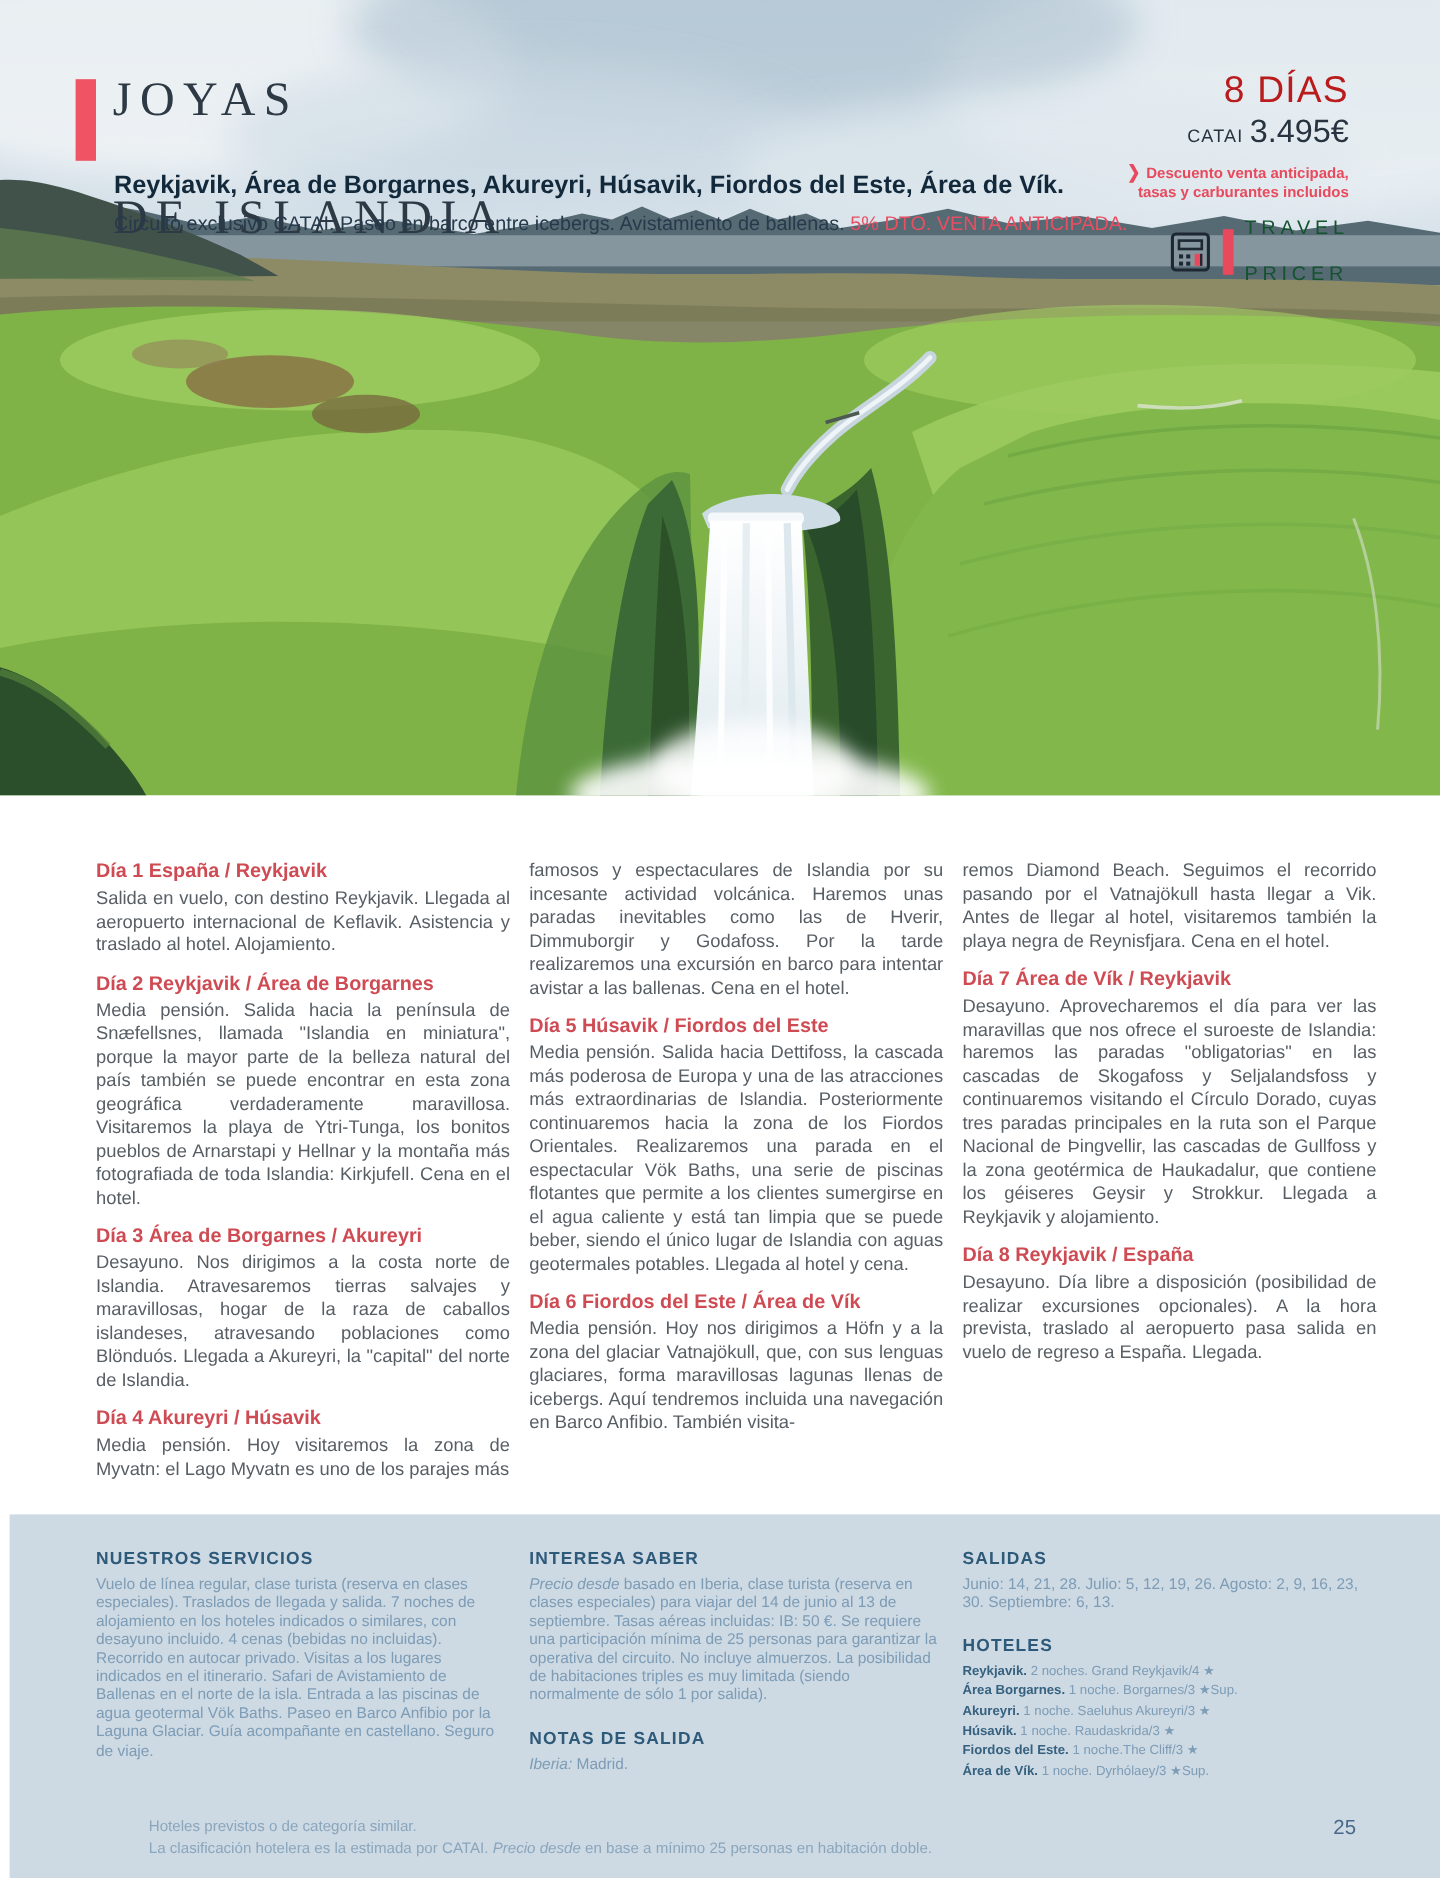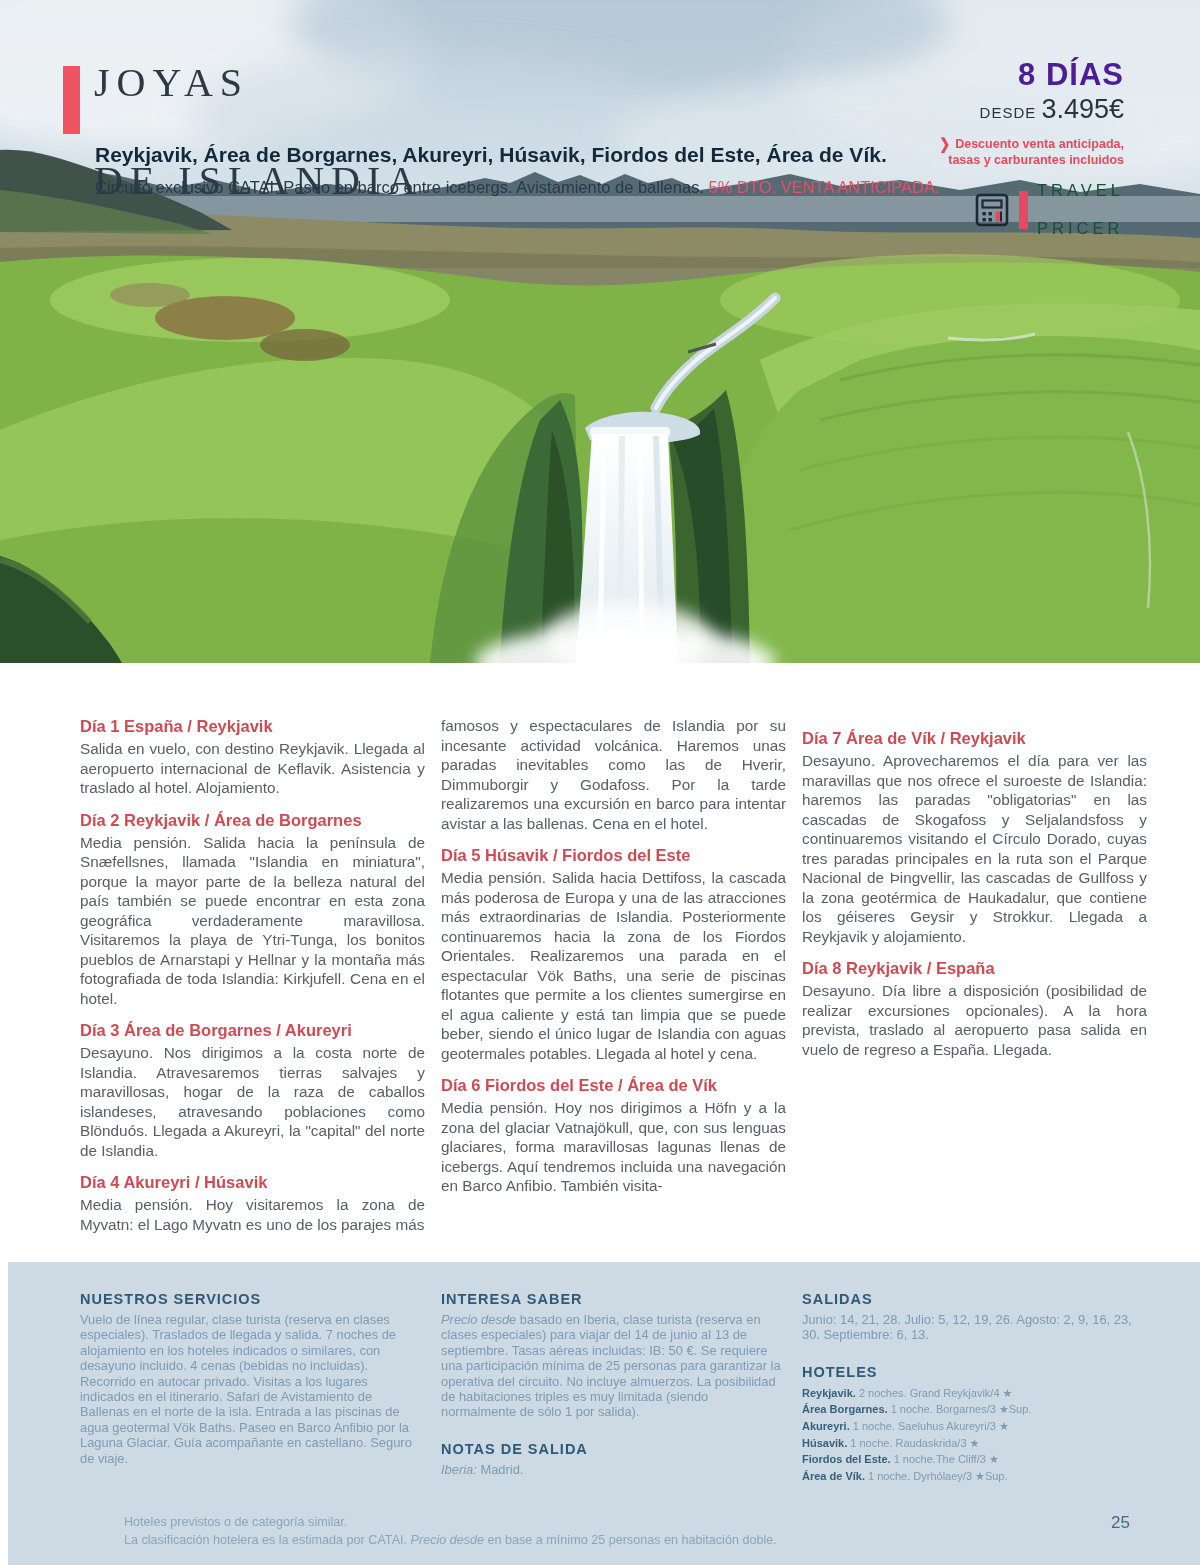--- a/index.html
+++ b/index.html
@@ -13,21 +13,21 @@
   
   .title-block{position:absolute;left:63px;top:58px;display:flex;gap:14px;}
   .accent-bar{width:17px;height:68px;background:#ef5364;margin-top:8px;}
   .brochure-title{font-family:"Liberation Serif","DejaVu Serif",serif;font-weight:400;
         font-size:40px;line-height:49px;letter-spacing:7px;color:#2d3944;white-space:pre-line;}
   .destinations{position:absolute;left:95px;top:143px;font-size:21px;font-weight:bold;color:#12293c;}
   .tagline{position:absolute;left:95px;top:178px;font-size:16.5px;color:#273a4b;}
   .tagline .hl{color:#e94f62;}
 
   .right-block{position:absolute;top:58px;right:76px;width:300px;text-align:right;}
-  .dias{font-size:31px;font-weight:700;letter-spacing:1px;color:#4c1d95;line-height:33px;}
+  .dias{font-size:31px;font-weight:400;letter-spacing:1px;color:#b91c1c;line-height:33px;}
   .desde{margin-top:3px;font-size:15px;color:#27343f;letter-spacing:1px;}
   .desde .price{font-size:27px;letter-spacing:0;font-weight:400;}
   .promo{margin-top:11px;font-size:12.5px;font-weight:bold;color:#e8495c;line-height:16px;}
   .promo .arrow{display:inline-block;margin-right:5px;font-size:13px;transform:scaleY(1.15);}
   .logo{margin-top:13px;display:flex;justify-content:flex-end;align-items:center;gap:9px;}
   .logo-bar{width:9px;height:38px;background:#e8495c;}
   .logo-text{font-size:16.5px;letter-spacing:4px;color:#14532d;text-align:left;line-height:19px;white-space:pre-line;}
 
   
   .itinerary{position:absolute;left:80px;top:716px;width:1068px;display:flex;gap:16px;}
@@ -141,21 +141,21 @@
       <span>DE ISLANDIA</span></div>
   </div>
   <div class="destinations">Reykjavik, Área de Borgarnes, Akureyri, Húsavik, Fiordos del Este, Área de Vík.</div>
   <div class="tagline">
     <span>Circuito exclusivo CATAI. Paseo en barco entre icebergs. Avistamiento de ballenas. </span><span class="hl">5% DTO. VENTA ANTICIPADA.</span>
   </div>
 
   <div class="right-block">
     <div class="dias">8 DÍAS</div>
     <div class="desde">
-      <span>DESDE </span><span class="price">3.495€</span>
+      <span>CATAI </span><span class="price">3.495€</span>
     </div>
     <div class="promo">
       <span class="arrow">❯</span><span>Descuento venta anticipada,</span><br>
       <span>tasas y carburantes incluidos</span>
     </div>
     <div class="logo">
       <svg width="36" height="36" viewBox="0 0 36 36">
         <rect x="3" y="3" width="30" height="30" rx="3" fill="none" stroke="#1e2833" stroke-width="2.6"></rect>
         <rect x="8.5" y="8.5" width="19" height="7" fill="none" stroke="#1e2833" stroke-width="2.2"></rect>
         <rect x="8.5" y="20" width="3.4" height="3.4" fill="#1e2833"></rect>
@@ -183,20 +183,21 @@
       <p class="body-p">Media pensión. Hoy visitaremos la zona de Myvatn: el Lago Myvatn es uno de los parajes más</p>
     </div>
     <div class="col">
       <p class="body-p">famosos y espectaculares de Islandia por su incesante actividad volcánica. Haremos unas paradas inevitables como las de Hverir, Dimmuborgir y Godafoss. Por la tarde realizaremos una excursión en barco para intentar avistar a las ballenas. Cena en el hotel.</p>
       <h3 class="day-h">Día 5 Húsavik / Fiordos del Este</h3>
       <p class="body-p">Media pensión. Salida hacia Dettifoss, la cascada más poderosa de Europa y una de las atracciones más extraordinarias de Islandia. Posteriormente continuaremos hacia la zona de los Fiordos Orientales. Realizaremos una parada en el espectacular Vök Baths, una serie de piscinas flotantes que permite a los clientes sumergirse en el agua caliente y está tan limpia que se puede beber, siendo el único lugar de Islandia con aguas geotermales potables. Llegada al hotel y cena.</p>
       <h3 class="day-h">Día 6 Fiordos del Este / Área de Vík</h3>
       <p class="body-p">Media pensión. Hoy nos dirigimos a Höfn y a la zona del glaciar Vatnajökull, que, con sus lenguas glaciares, forma maravillosas lagunas llenas de icebergs. Aquí tendremos incluida una navegación en Barco Anfibio. También visita-</p>
     </div>
     <div class="col">
+      <p class="body-p">remos Diamond Beach. Seguimos el recorrido pasando por el Vatnajökull hasta llegar a Vik. Antes de llegar al hotel, visitaremos también la playa negra de Reynisfjara. Cena en el hotel.</p>
       <h3 class="day-h">Día 7 Área de Vík / Reykjavik</h3>
       <p class="body-p">Desayuno. Aprovecharemos el día para ver las maravillas que nos ofrece el suroeste de Islandia: haremos las paradas "obligatorias" en las cascadas de Skogafoss y Seljalandsfoss y continuaremos visitando el Círculo Dorado, cuyas tres paradas principales en la ruta son el Parque Nacional de Þingvellir, las cascadas de Gullfoss y la zona geotérmica de Haukadalur, que contiene los géiseres Geysir y Strokkur. Llegada a Reykjavik y alojamiento.</p>
       <h3 class="day-h">Día 8 Reykjavik / España</h3>
       <p class="body-p">Desayuno. Día libre a disposición (posibilidad de realizar excursiones opcionales). A la hora prevista, traslado al aeropuerto pasa salida en vuelo de regreso a España. Llegada.</p>
     </div>
   </div>
 
   <div class="panel">
     <div class="panel-cols">
       <div class="pcol">

